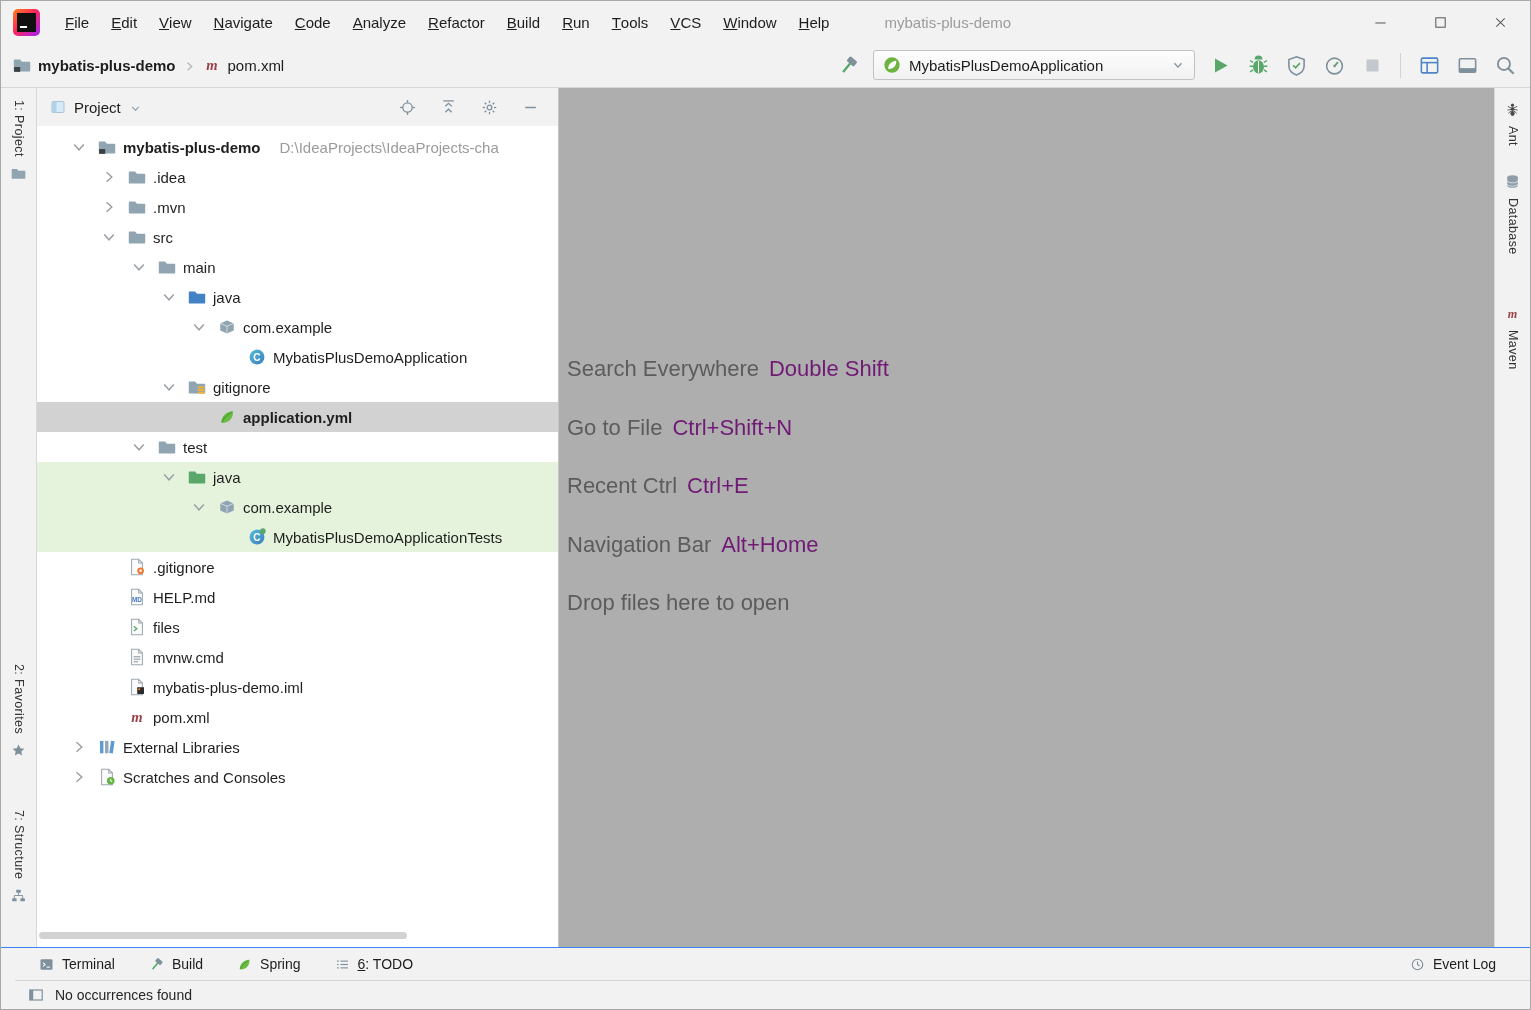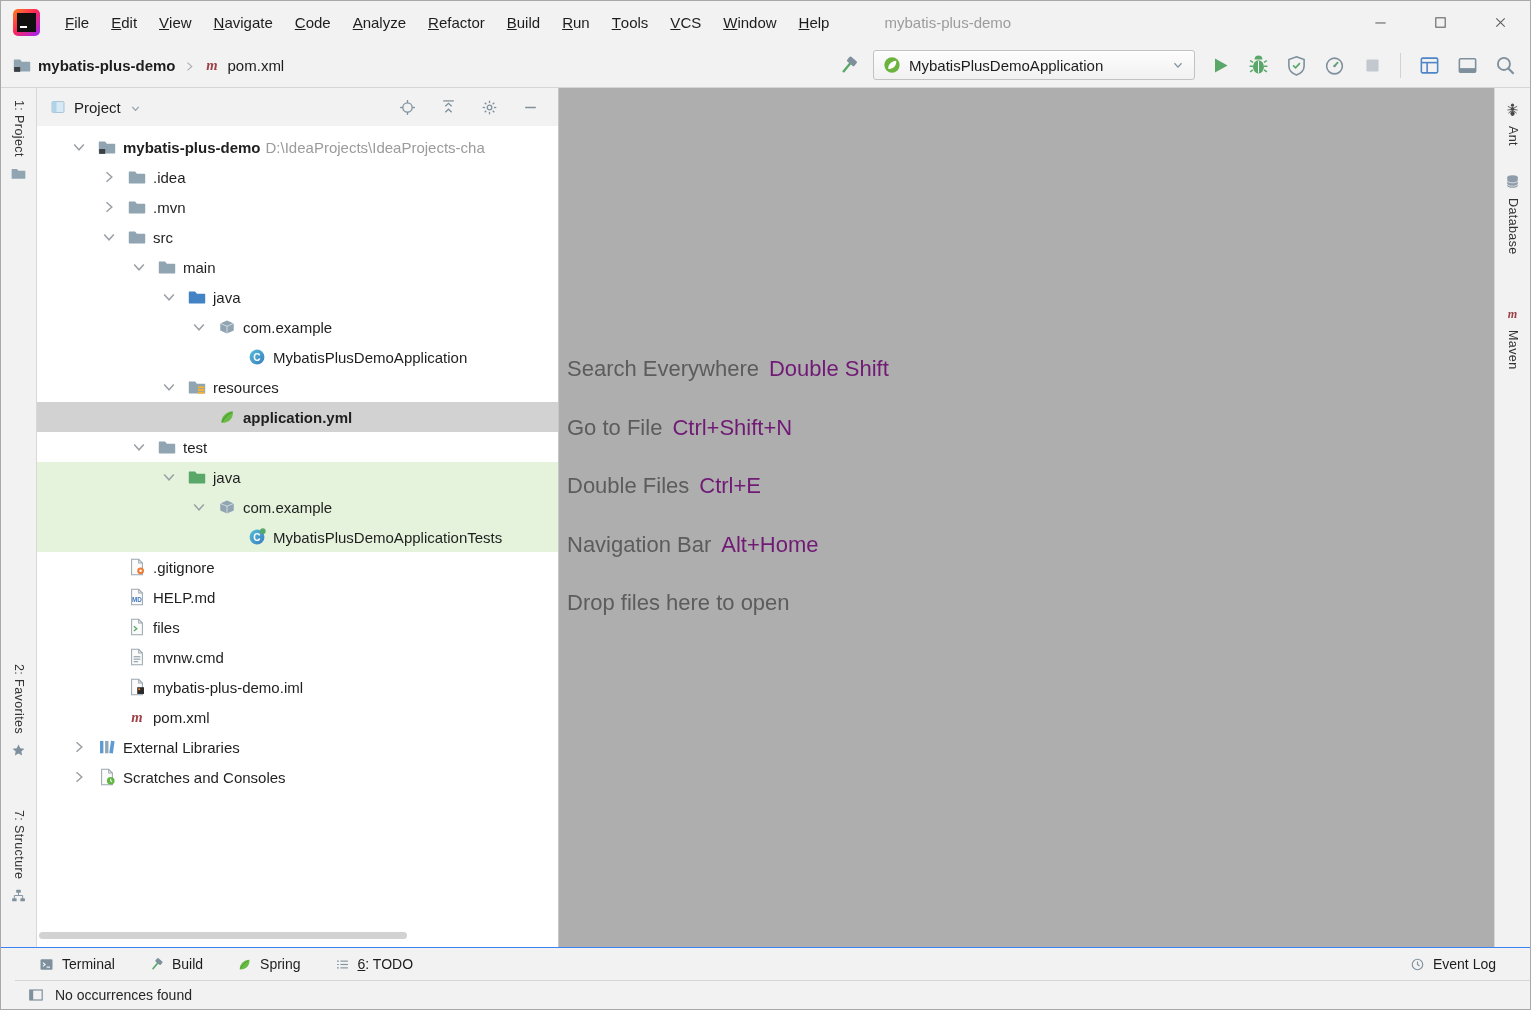--- a/index.html
+++ b/index.html
@@ -59,21 +59,21 @@
   .panel-tools { margin-left:auto; display:flex; align-items:center; gap:24px; padding-right:6px; }
   .ptool { width:17px; height:17px; display:block; }
 
   .tree { flex:1 1 auto; background:#fff; overflow:hidden; padding-top:6px; }
   .tree-row { height:30px; display:flex; align-items:center; font-size:15px; color:#1F1F1F; white-space:nowrap; width:100%; }
   .tree-row.sel { background:#D2D2D2; }
   .tree-row.vcs-green { background:#E5F3DD; }
   .twisty { width:16px; height:16px; margin-right:11px; flex:0 0 auto; display:block; }
   .titem-icon { width:18px; height:18px; margin-right:7px; flex:0 0 auto; display:block; }
   .tlabel.bold { font-weight:bold; }
-  .tsuffix { color:#9B9B9B; margin-left:5px; }
+  .tsuffix { color:#9B9B9B; margin-left:19px; }
   .hscroll { position:absolute; left:2px; bottom:8px; width:368px; height:7px;
              background:#C7C7C7; border-radius:4px; opacity:.8; }
 
   .editor { flex:1 1 auto; background:#AEAEAE; position:relative; min-width:0; }
   .hints { position:absolute; left:8px; top:252px; }
   .hint-line { height:58.5px; display:flex; align-items:center; font-size:22px; color:#5C5C5C; }
   .hint-shortcut { color:#701a75; margin-left:10px; }
 
   
   .bottombar { height:33px; flex:0 0 auto; display:flex; align-items:center;
@@ -382,21 +382,21 @@
                 <path d="M3.2 5.5L8 10.8l4.8-5.3" fill="none" stroke="#9AA0A6" stroke-width="1.5"></path>
               </svg></span>
             <span class="titem-icon"><svg xmlns="http://www.w3.org/2000/svg" viewBox="0 0 16 16" width="100%" height="100%">
                 <path d="M1.2 3.2h5.1l1.6 1.9h6.9c.3 0 .5.2.5.5v7.6c0 .3-.2.5-.5.5H1.2c-.3 0-.5-.2-.5-.5V3.7c0-.3.2-.5.5-.5z" fill="#90A4B2"></path>
                 <g fill="#F3B135">
                   <rect x="8.8" y="7.4" width="5.8" height="1.7"></rect>
                   <rect x="8.8" y="9.8" width="5.8" height="1.7"></rect>
                   <rect x="8.8" y="12.2" width="5.8" height="1.7"></rect>
                 </g>
               </svg></span>
-            <span class="tlabel">resources</span>
+            <span class="tlabel">gitignore</span>
           </div>
           <div class="tree-row sel" style="padding-left: 154px; font-weight: bold;">
             <span class="twisty"></span>
             <span class="titem-icon"><svg xmlns="http://www.w3.org/2000/svg" viewBox="0 0 16 16" width="100%" height="100%">
                 <path d="M13.2 2.8C7.4 2.9 3 7.3 2.9 13.1c0 0 .5.1 1.2.1 5.4 0 9.2-3.9 9.2-9.2 0-.7-.1-1.2-.1-1.2z" fill="#68BC44"></path>
                 <path d="M3.6 12.4C5.4 8.6 8.4 5.8 12.4 3.8" fill="none" stroke="#4D9A31" stroke-width=".9"></path>
               </svg></span>
             <span class="tlabel">application.yml</span>
           </div>
           <div class="tree-row" style="padding-left: 94px;">
@@ -532,21 +532,21 @@
       <div class="hints">
           <div class="hint-line">
             <span class="hint-action">Search Everywhere</span>
             <span class="hint-shortcut">Double Shift</span>
           </div>
           <div class="hint-line">
             <span class="hint-action">Go to File</span>
             <span class="hint-shortcut">Ctrl+Shift+N</span>
           </div>
           <div class="hint-line">
-            <span class="hint-action">Double Files</span>
+            <span class="hint-action">Recent Ctrl</span>
             <span class="hint-shortcut">Ctrl+E</span>
           </div>
           <div class="hint-line">
             <span class="hint-action">Navigation Bar</span>
             <span class="hint-shortcut">Alt+Home</span>
           </div>
           <div class="hint-line">
             <span class="hint-action">Drop files here to open</span>
           </div>
         </div>

